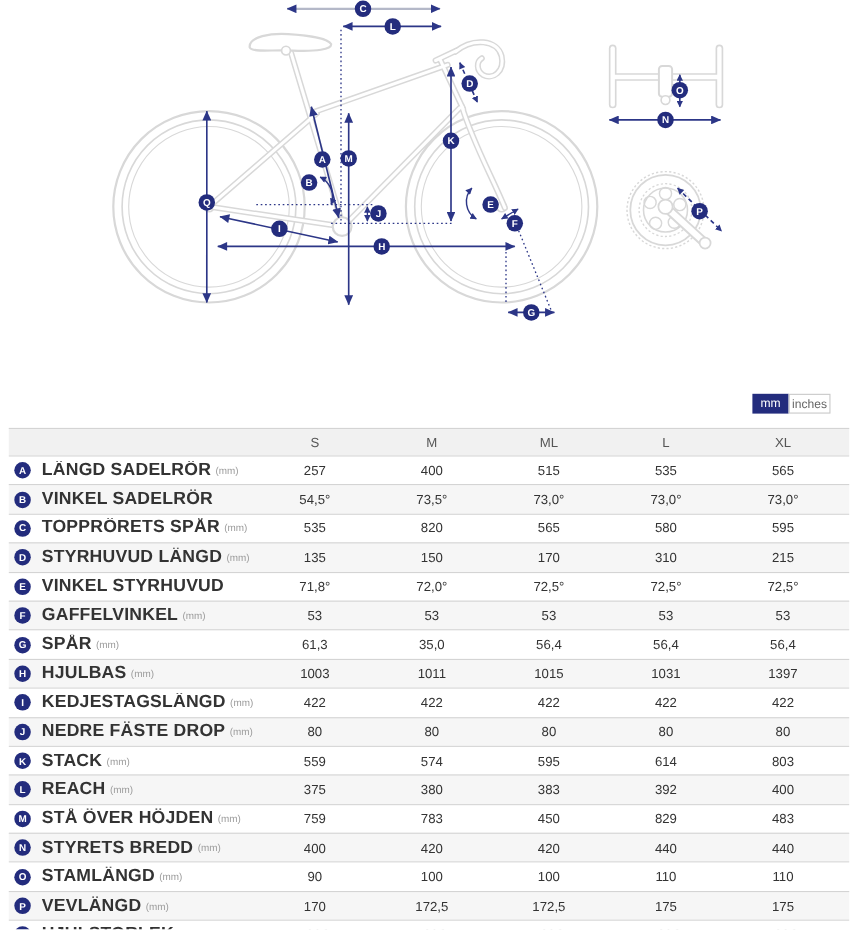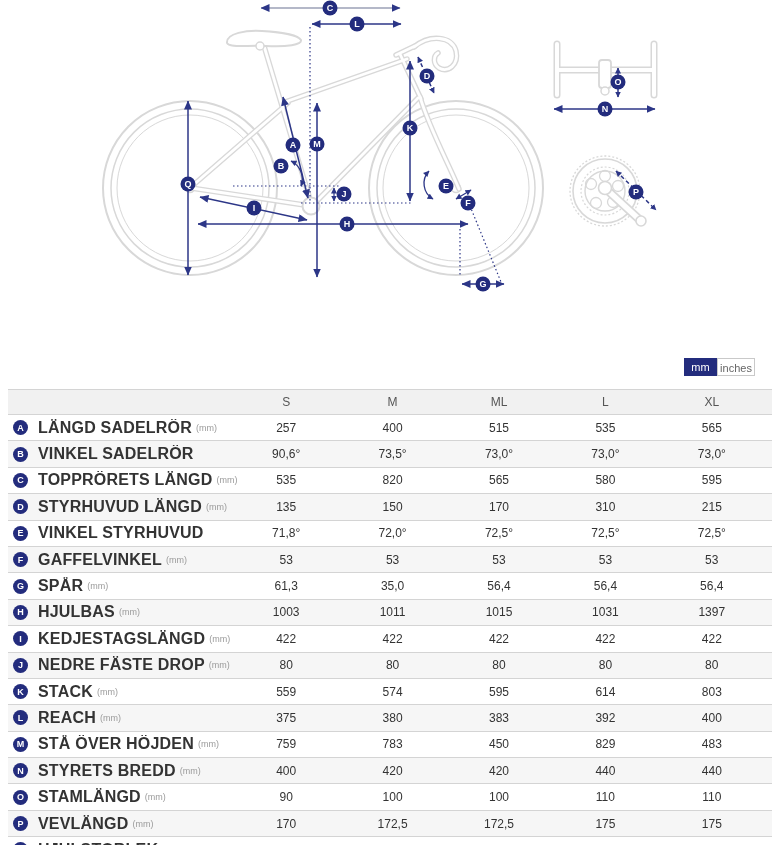--- a/index.html
+++ b/index.html
@@ -251,30 +251,30 @@
         <div class="cell val">400</div>
         <div class="cell val">515</div>
         <div class="cell val">535</div>
         <div class="cell val">565</div>
       </div>
       <div class="trow alt">
         <div class="cell label-cell">
           <span class="badge">B</span>
           <span class="lbl">VINKEL SADELRÖR</span>
         </div>
-        <div class="cell val">90,6°</div>
+        <div class="cell val">54,5°</div>
         <div class="cell val">73,5°</div>
         <div class="cell val">73,0°</div>
         <div class="cell val">73,0°</div>
         <div class="cell val">73,0°</div>
       </div>
       <div class="trow">
         <div class="cell label-cell">
           <span class="badge">C</span>
-          <span class="lbl">TOPPRÖRETS LÄNGD</span>
+          <span class="lbl">TOPPRÖRETS SPÅR</span>
           <span class="unit">(mm)</span>
         </div>
         <div class="cell val">535</div>
         <div class="cell val">820</div>
         <div class="cell val">565</div>
         <div class="cell val">580</div>
         <div class="cell val">595</div>
       </div>
       <div class="trow alt">
         <div class="cell label-cell">

